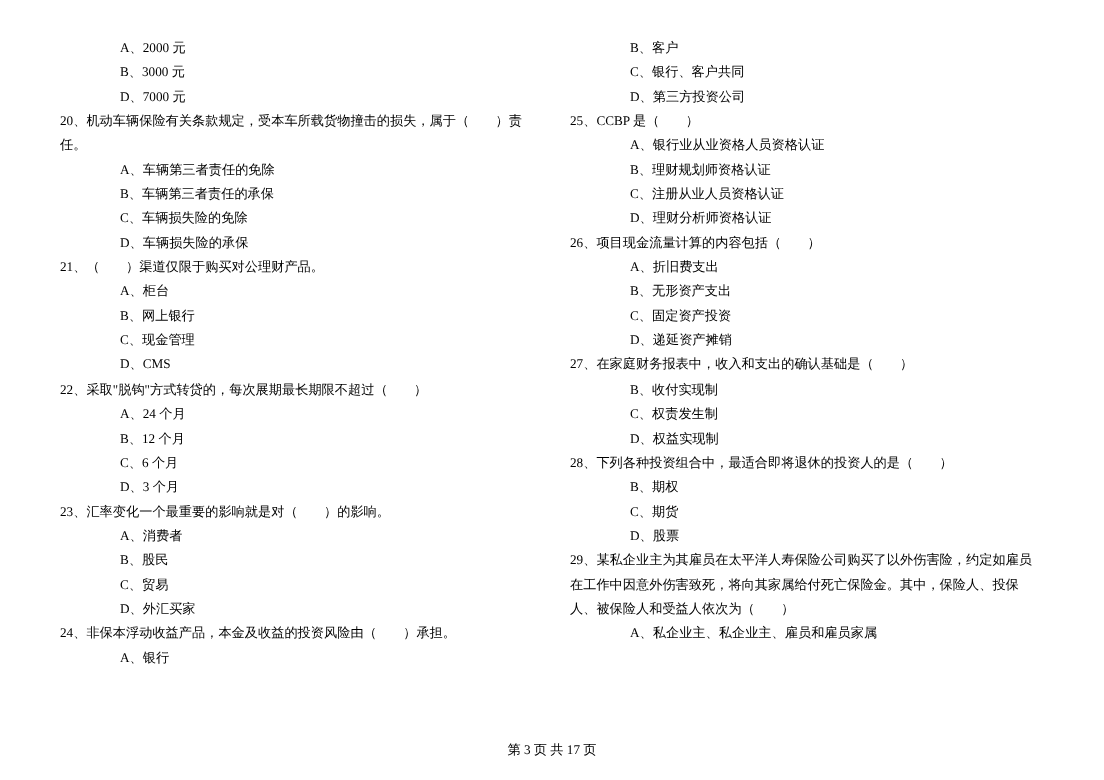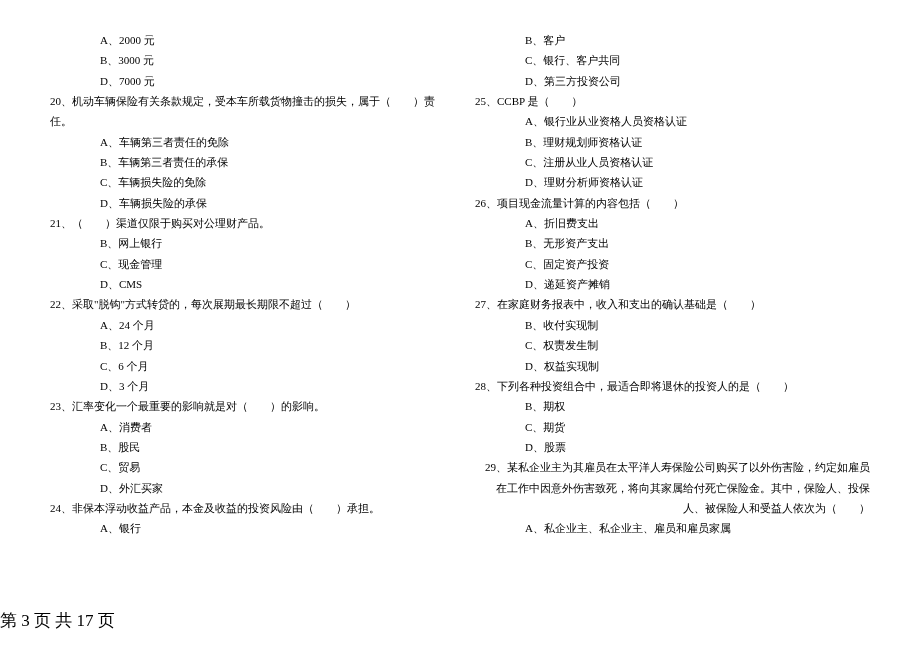--- a/index.html
+++ b/index.html
@@ -27,46 +27,47 @@
     line-height: 1.85;
   }
   .option {
     padding-left: 50px;
   }
   .question {
     padding-left: 0;
   }
   .question-wrap {
     padding-left: 0;
-    text-align: right;
   }
   .footer {
     position: absolute;
     bottom: 18px;
     left: 0;
     width: 100%;
-    font-size: 17px;
+    text-align: center;
+    font-size: 11px;
   }
 </style>
 </head>
 <body>
 
 <div class="page">
   <div class="col">
     <div class="option">A、2000 元</div>
     <div class="option">B、3000 元</div>
     <div class="option">D、7000 元</div>
 
     <div class="question">20、机动车辆保险有关条款规定，受本车所载货物撞击的损失，属于（　　）责任。</div>
     <div class="option">A、车辆第三者责任的免除</div>
     <div class="option">B、车辆第三者责任的承保</div>
     <div class="option">C、车辆损失险的免除</div>
     <div class="option">D、车辆损失险的承保</div>
 
     <div class="question">21、（　　）渠道仅限于购买对公理财产品。</div>
+    <div class="option">A、柜台</div>
     <div class="option">B、网上银行</div>
     <div class="option">C、现金管理</div>
     <div class="option">D、CMS</div>
 
     <div class="question">22、采取"脱钩"方式转贷的，每次展期最长期限不超过（　　）</div>
     <div class="option">A、24 个月</div>
     <div class="option">B、12 个月</div>
     <div class="option">C、6 个月</div>
     <div class="option">D、3 个月</div>
 

